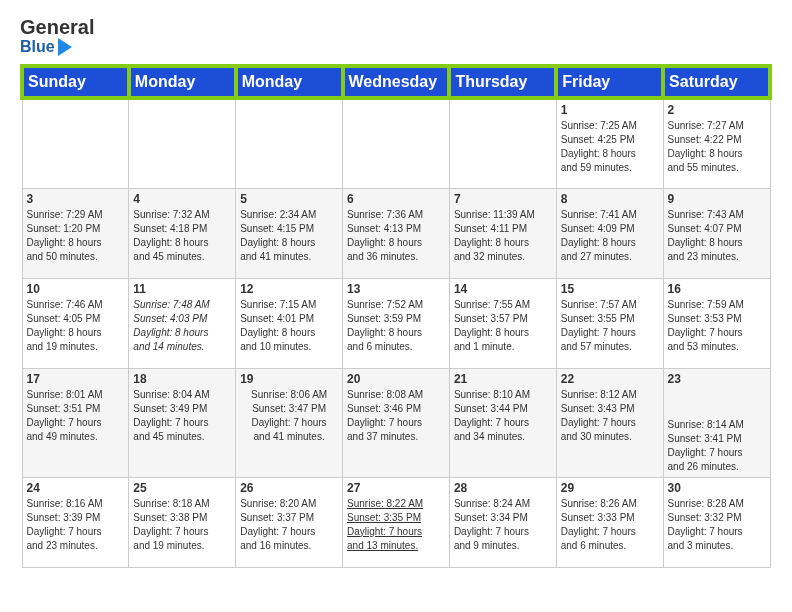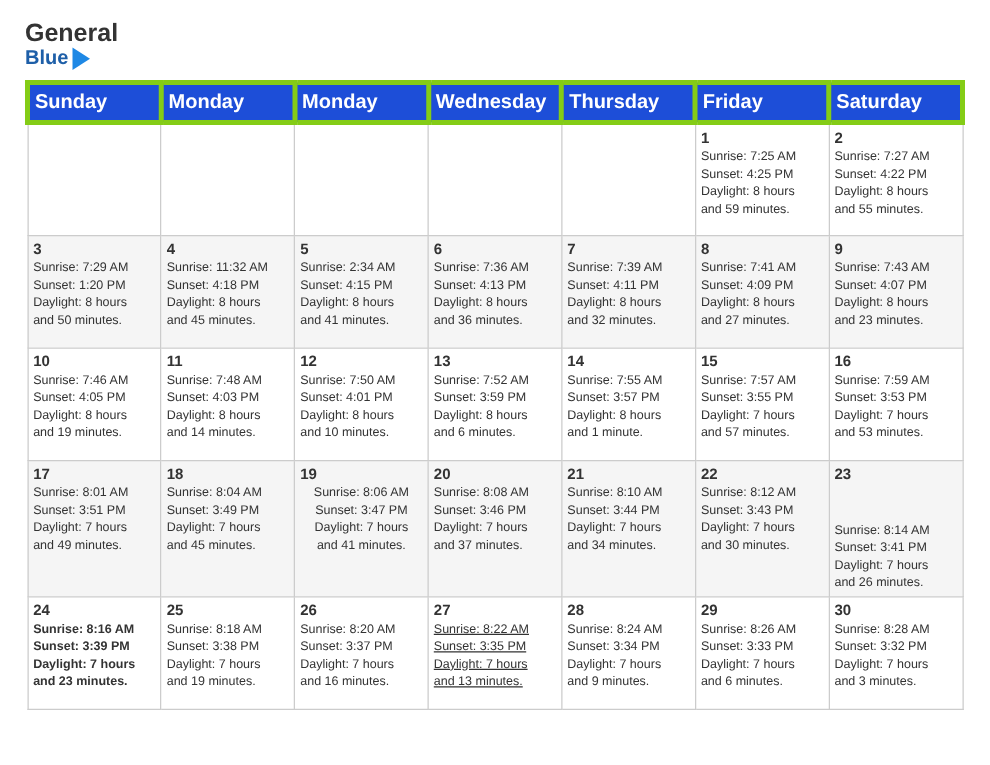--- a/index.html
+++ b/index.html
@@ -128,42 +128,42 @@
       <tr>
         <td>
           <span class="day-num">3</span>
           <div class="day-info" style="white-space: pre-line;">Sunrise: 7:29 AM
 Sunset: 1:20 PM
 Daylight: 8 hours
 and 50 minutes.</div>
         </td>
         <td>
           <span class="day-num">4</span>
-          <div class="day-info" style="white-space: pre-line;">Sunrise: 11:32 AM
+          <div class="day-info" style="white-space: pre-line;">Sunrise: 7:32 AM
 Sunset: 4:18 PM
 Daylight: 8 hours
 and 45 minutes.</div>
         </td>
         <td>
           <span class="day-num">5</span>
           <div class="day-info" style="white-space: pre-line;">Sunrise: 2:34 AM
 Sunset: 4:15 PM
 Daylight: 8 hours
 and 41 minutes.</div>
         </td>
         <td>
           <span class="day-num">6</span>
           <div class="day-info" style="white-space: pre-line;">Sunrise: 7:36 AM
 Sunset: 4:13 PM
 Daylight: 8 hours
 and 36 minutes.</div>
         </td>
         <td>
           <span class="day-num">7</span>
-          <div class="day-info" style="white-space: pre-line;">Sunrise: 7:39 AM
+          <div class="day-info" style="white-space: pre-line;">Sunrise: 11:39 AM
 Sunset: 4:11 PM
 Daylight: 8 hours
 and 32 minutes.</div>
         </td>
         <td>
           <span class="day-num">8</span>
           <div class="day-info" style="white-space: pre-line;">Sunrise: 7:41 AM
 Sunset: 4:09 PM
 Daylight: 8 hours
 and 27 minutes.</div>
@@ -179,28 +179,28 @@
       <tr>
         <td>
           <span class="day-num">10</span>
           <div class="day-info" style="white-space: pre-line;">Sunrise: 7:46 AM
 Sunset: 4:05 PM
 Daylight: 8 hours
 and 19 minutes.</div>
         </td>
         <td>
           <span class="day-num">11</span>
-          <div class="day-info" style="white-space: pre-line;">Sunrise: 7:48 AM
+          <div class="day-info" style="white-space: pre-line; font-style: italic;">Sunrise: 7:48 AM
 Sunset: 4:03 PM
 Daylight: 8 hours
 and 14 minutes.</div>
         </td>
         <td>
           <span class="day-num">12</span>
-          <div class="day-info" style="white-space: pre-line;">Sunrise: 7:50 AM
+          <div class="day-info" style="white-space: pre-line;">Sunrise: 7:15 AM
 Sunset: 4:01 PM
 Daylight: 8 hours
 and 10 minutes.</div>
         </td>
         <td>
           <span class="day-num">13</span>
           <div class="day-info" style="white-space: pre-line;">Sunrise: 7:52 AM
 Sunset: 3:59 PM
 Daylight: 8 hours
 and 6 minutes.</div>
@@ -274,21 +274,21 @@
           <span class="day-num">23</span>
           <div class="day-info" style="white-space: pre-line; margin-top: 32px;">Sunrise: 8:14 AM
 Sunset: 3:41 PM
 Daylight: 7 hours
 and 26 minutes.</div>
         </td>
       </tr>
       <tr>
         <td>
           <span class="day-num">24</span>
-          <div class="day-info" style="white-space: pre-line; font-weight: bold;">Sunrise: 8:16 AM
+          <div class="day-info" style="white-space: pre-line;">Sunrise: 8:16 AM
 Sunset: 3:39 PM
 Daylight: 7 hours
 and 23 minutes.</div>
         </td>
         <td>
           <span class="day-num">25</span>
           <div class="day-info" style="white-space: pre-line;">Sunrise: 8:18 AM
 Sunset: 3:38 PM
 Daylight: 7 hours
 and 19 minutes.</div>

